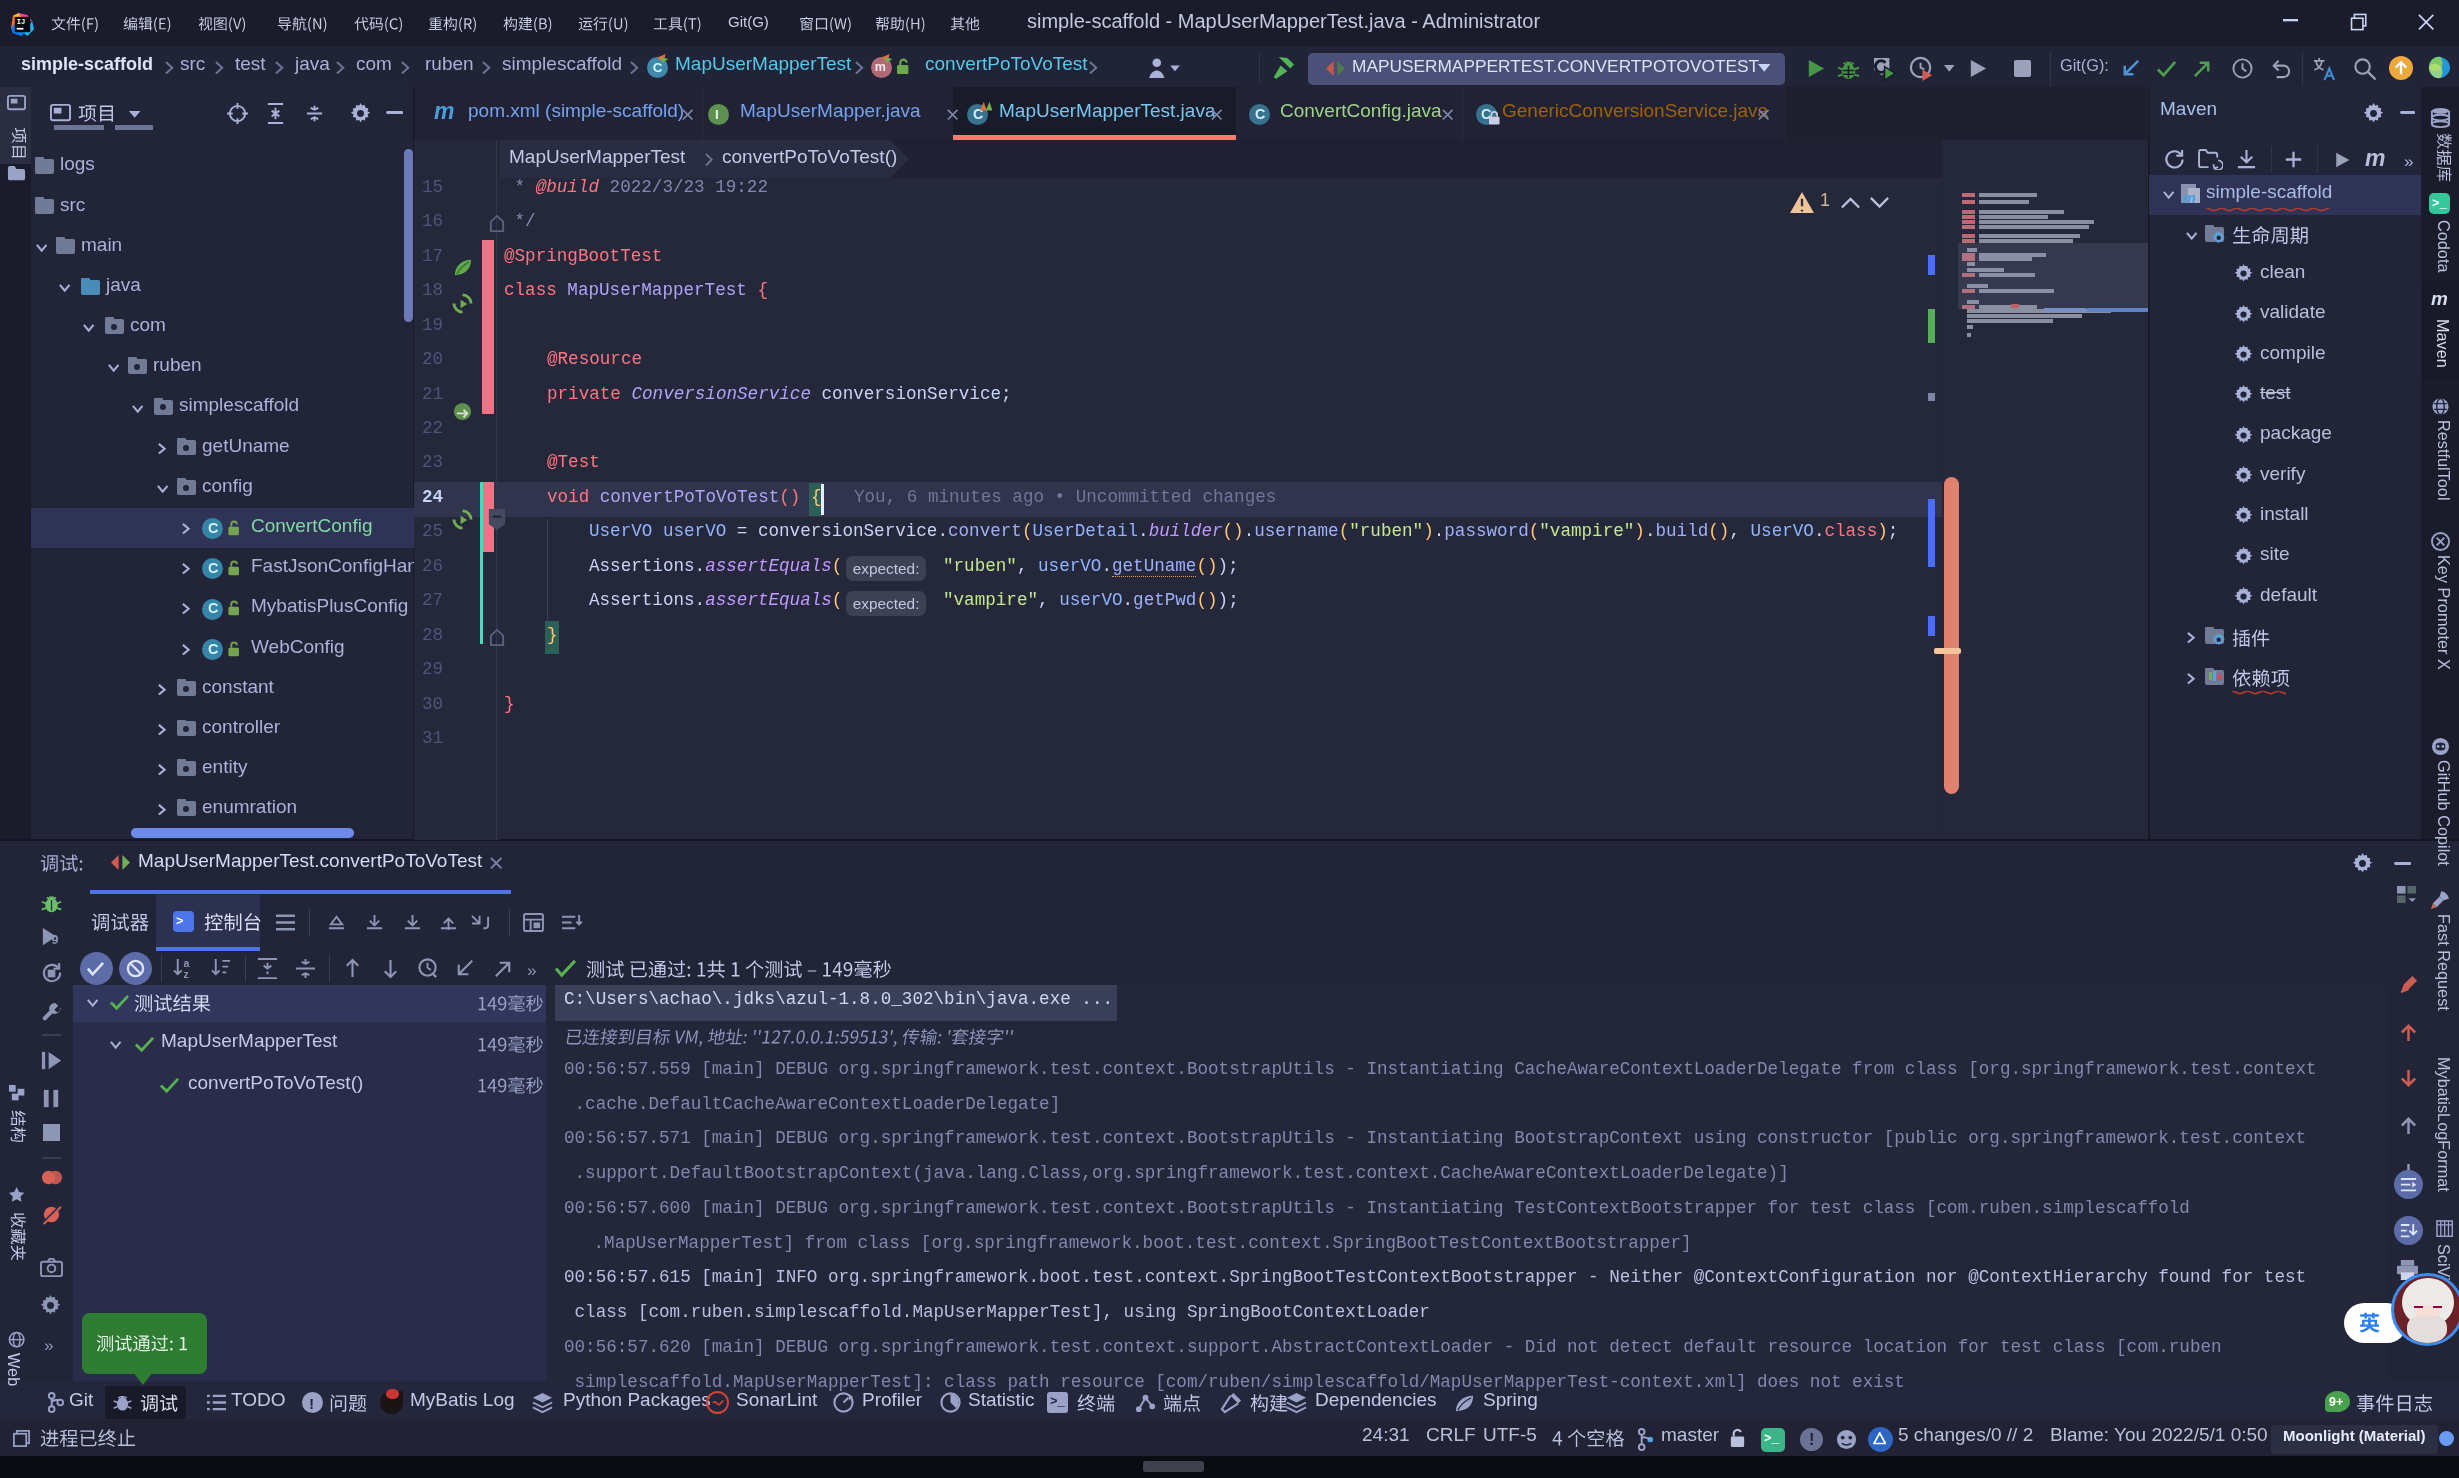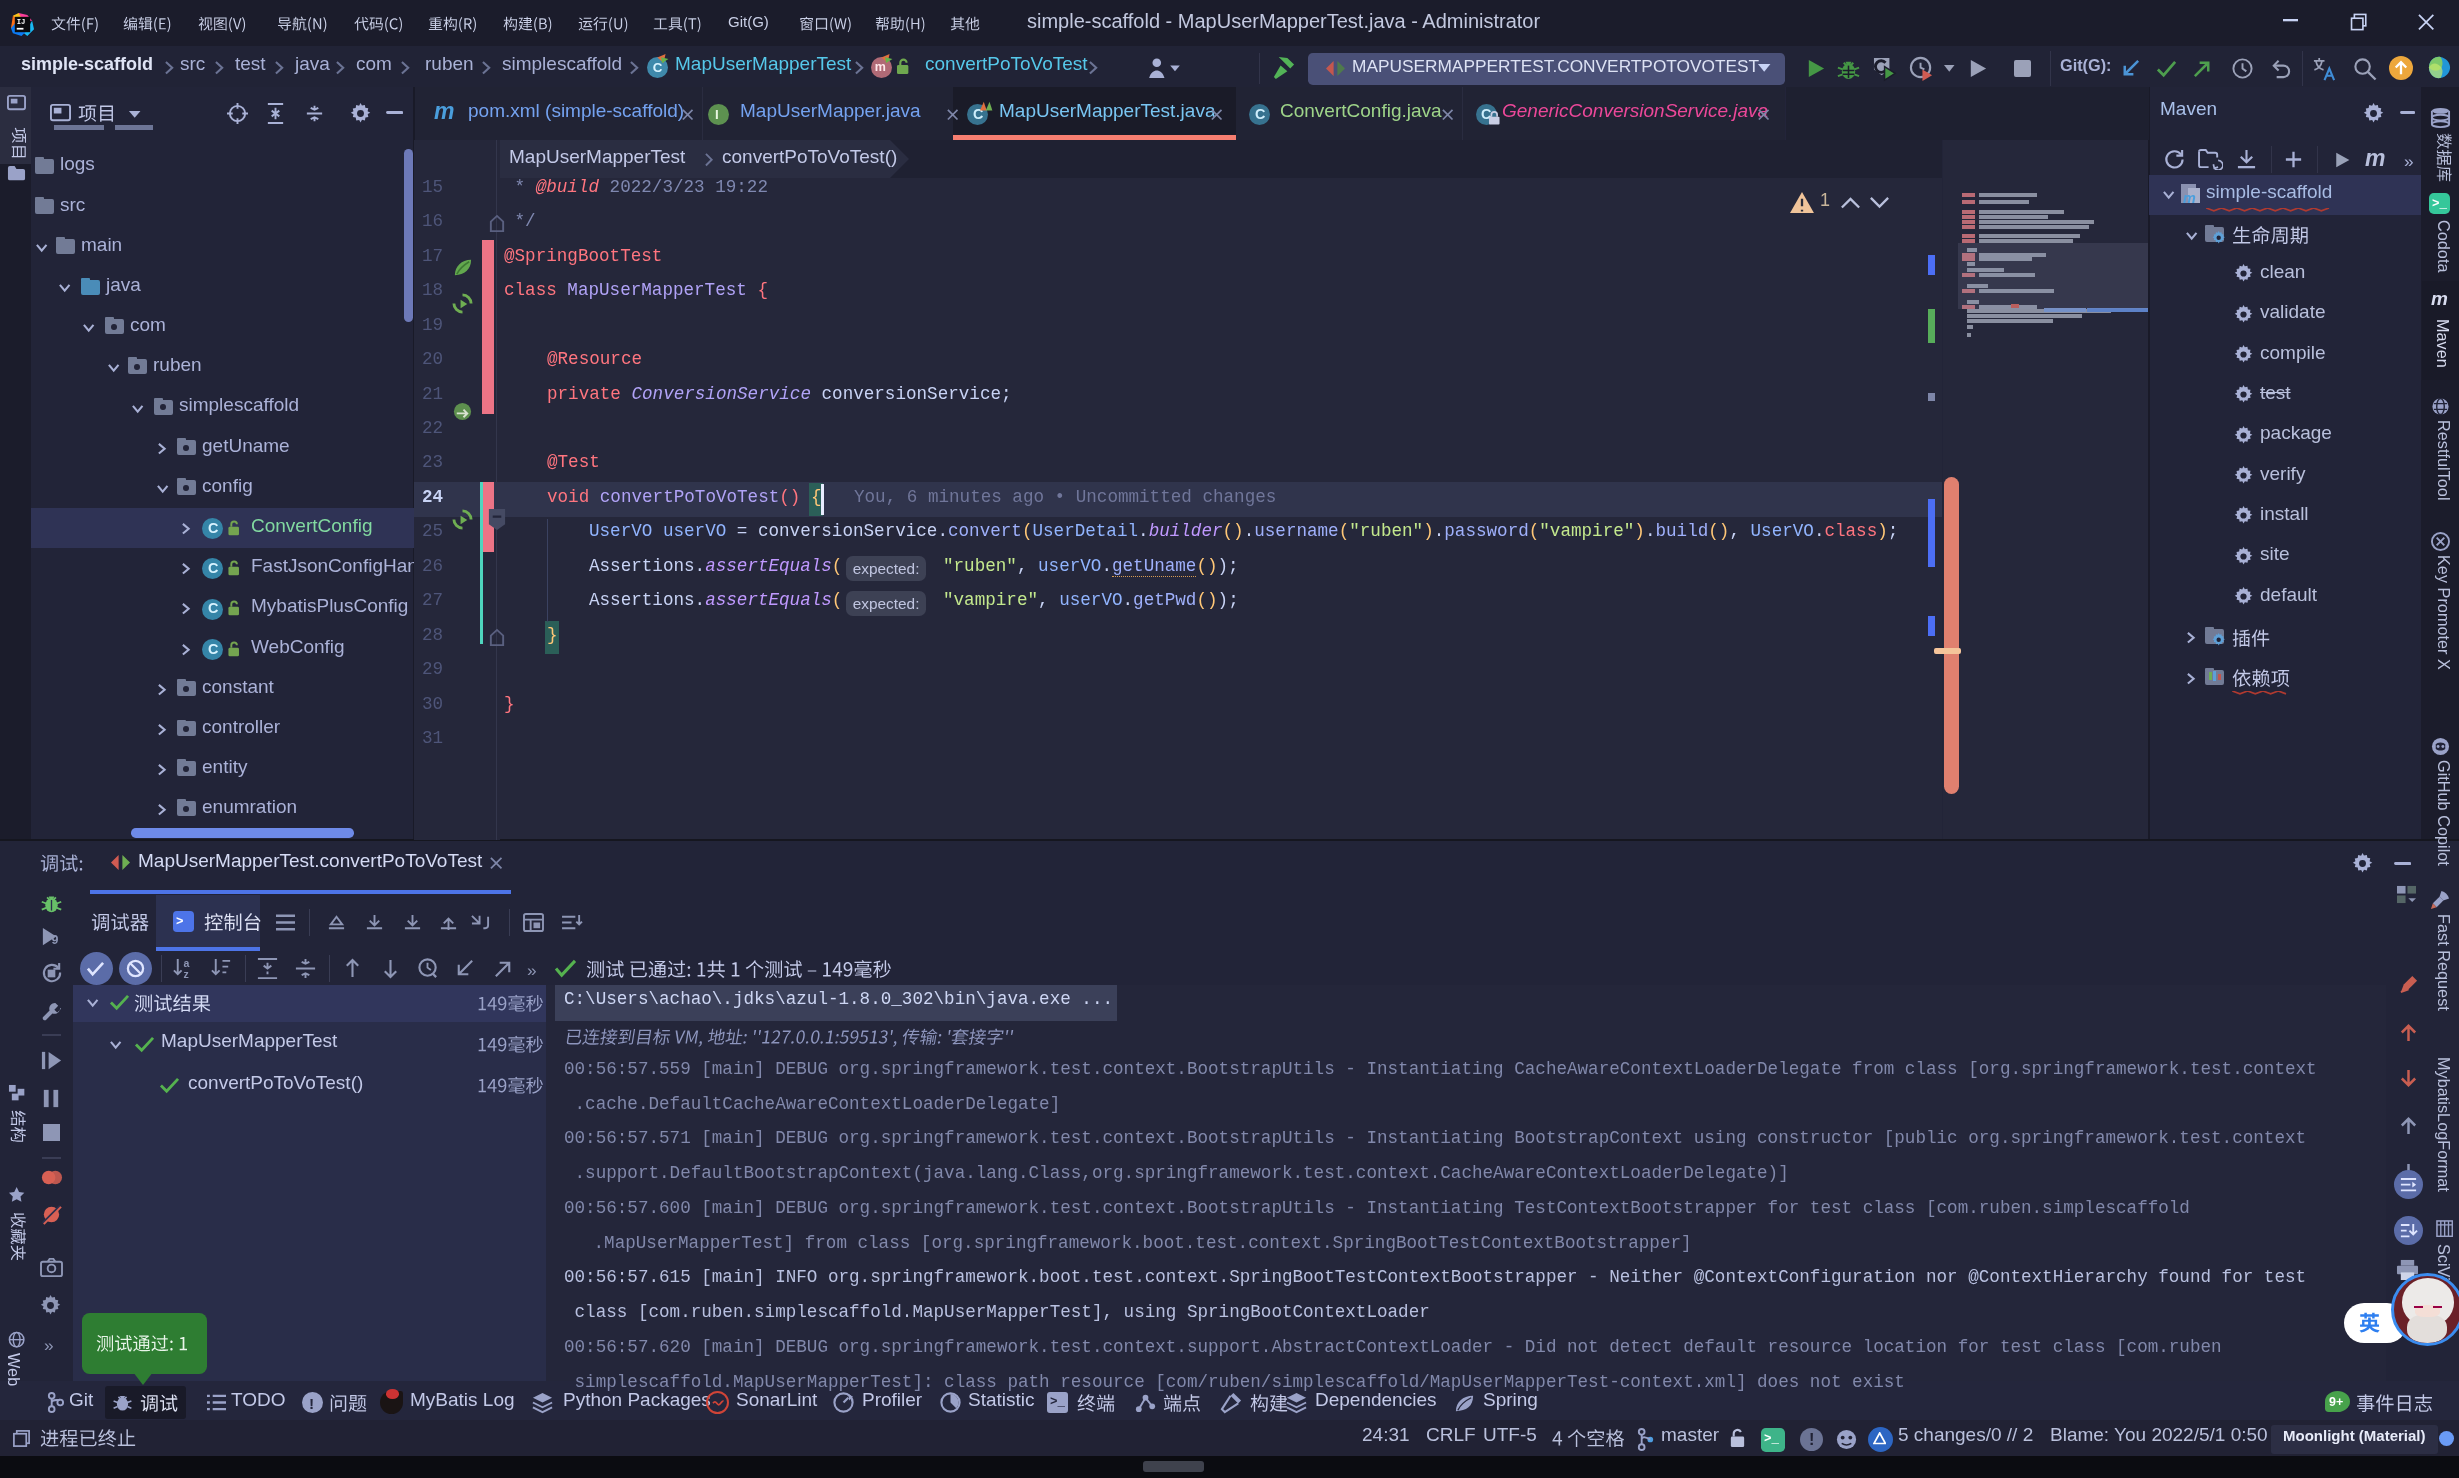--- a/index.html
+++ b/index.html
@@ -199,21 +199,21 @@
     <path d="M14 14l10 6-10 6z" fill="#d15b52"></path>
   </svg>
 <svg class="abs" style="left:1943px;top:64px" width="12.5" height="8.6" viewBox="0 0 13 9">
     <path d="M1 1l5.5 7L12 1z" fill="#9ba1b8"></path>
   </svg>
 <svg class="abs" style="left:1967px;top:58px" width="21" height="21" viewBox="0 0 22 22">
     <path d="M4 2l16 9-16 9z" fill="#9ba1b8"></path>
   </svg>
 <div class="abs" style="left:2014px;top:60px;width:17.3px;height:17.3px;background:#9ba1b8;border-radius:1.9px;"></div>
 <div class="abs" style="left:2050px;top:51px;width:1px;height:35px;background:#32344a;"></div>
-<div class="t" style="left:2060px;top:56px;font-size:16.3px;color:#a9b1d6;font-weight:bold;">Git(G):</div>
+<div class="t" style="left:2060px;top:56px;font-size:16.3px;color:#a9b1d6;">Git(G):</div>
 <svg class="abs" style="left:2119px;top:57px" width="23" height="23" viewBox="0 0 24 24">
     <path d="M20 4L6 18M6 9v9h9" stroke="#4b94d6" stroke-width="2.6" fill="none"></path>
   </svg>
 <svg class="abs" style="left:2155px;top:57px" width="23" height="23" viewBox="0 0 24 24">
     <path d="M3 13l6 6L21 5" stroke="#4e9e4e" stroke-width="2.8" fill="none"></path>
   </svg>
 <svg class="abs" style="left:2191px;top:57px" width="23" height="23" viewBox="0 0 24 24">
     <path d="M4 20L18 6M18 15V6H9" stroke="#4e9e4e" stroke-width="2.6" fill="none"></path>
   </svg>
 <svg class="abs" style="left:2231px;top:57px" width="23" height="23" viewBox="0 0 24 24">
@@ -464,21 +464,21 @@
 <svg class="abs" style="left:1440px;top:107px" width="15.4" height="15.4" viewBox="0 0 16 16">
     <path d="M3 3l10 10M13 3L3 13" stroke="#7e86a8" stroke-width="1.8"></path>
   </svg>
 <div class="abs" style="left:1462px;top:87px;width:1px;height:53px;background:#2a2c40;"></div>
 <div class="abs" style="left:1476px;top:104px;width:21px;height:21px;border-radius:50%;background:#37728f"></div>
 <div class="t" style="left:1481px;top:106px;font-size:14.4px;color:#cfeefc;font-weight:bold">C</div>
 <svg class="abs" style="left:1488px;top:111px" width="12.5" height="14.4" viewBox="0 0 13 15">
     <rect x="1" y="6" width="11" height="8" rx="1" fill="#c9cee4"></rect>
     <path d="M3.5 6V4a3 3 0 016 0v2" stroke="#c9cee4" stroke-width="1.8" fill="none"></path>
   </svg>
-<div class="t" style="left:1502px;top:100px;font-size:19px;color:#ec4899;font-style:italic;">GenericConversionService.java</div>
+<div class="t" style="left:1502px;top:100px;font-size:19px;color:#a16207;">GenericConversionService.java</div>
 <svg class="abs" style="left:1756px;top:107px" width="15.4" height="15.4" viewBox="0 0 16 16">
     <path d="M3 3l10 10M13 3L3 13" stroke="#7e86a8" stroke-width="1.8"></path>
   </svg>
 <div class="abs" style="left:1785px;top:87px;width:1px;height:53px;background:#23243a;"></div>
 <div class="abs" style="left:1786px;top:87px;width:363px;height:53px;background:#1e2030;"></div>
 <div class="abs" style="left:477px;top:140px;width:432px;height:38px;background:#2a2d41;clip-path:polygon(0 0,413px 0,432px 19px,413px 100%,0 100%);"></div>
 <div class="t" style="left:509px;top:146px;font-size:19px;color:#c3c9e8;">MapUserMapperTest</div>
 <svg class="abs" style="left:704px;top:152px" width="9.6" height="15.4" viewBox="0 0 10 16">
     <path d="M2 2l6 6-6 6" stroke="#6b7394" stroke-width="2" fill="none"></path>
   </svg>

